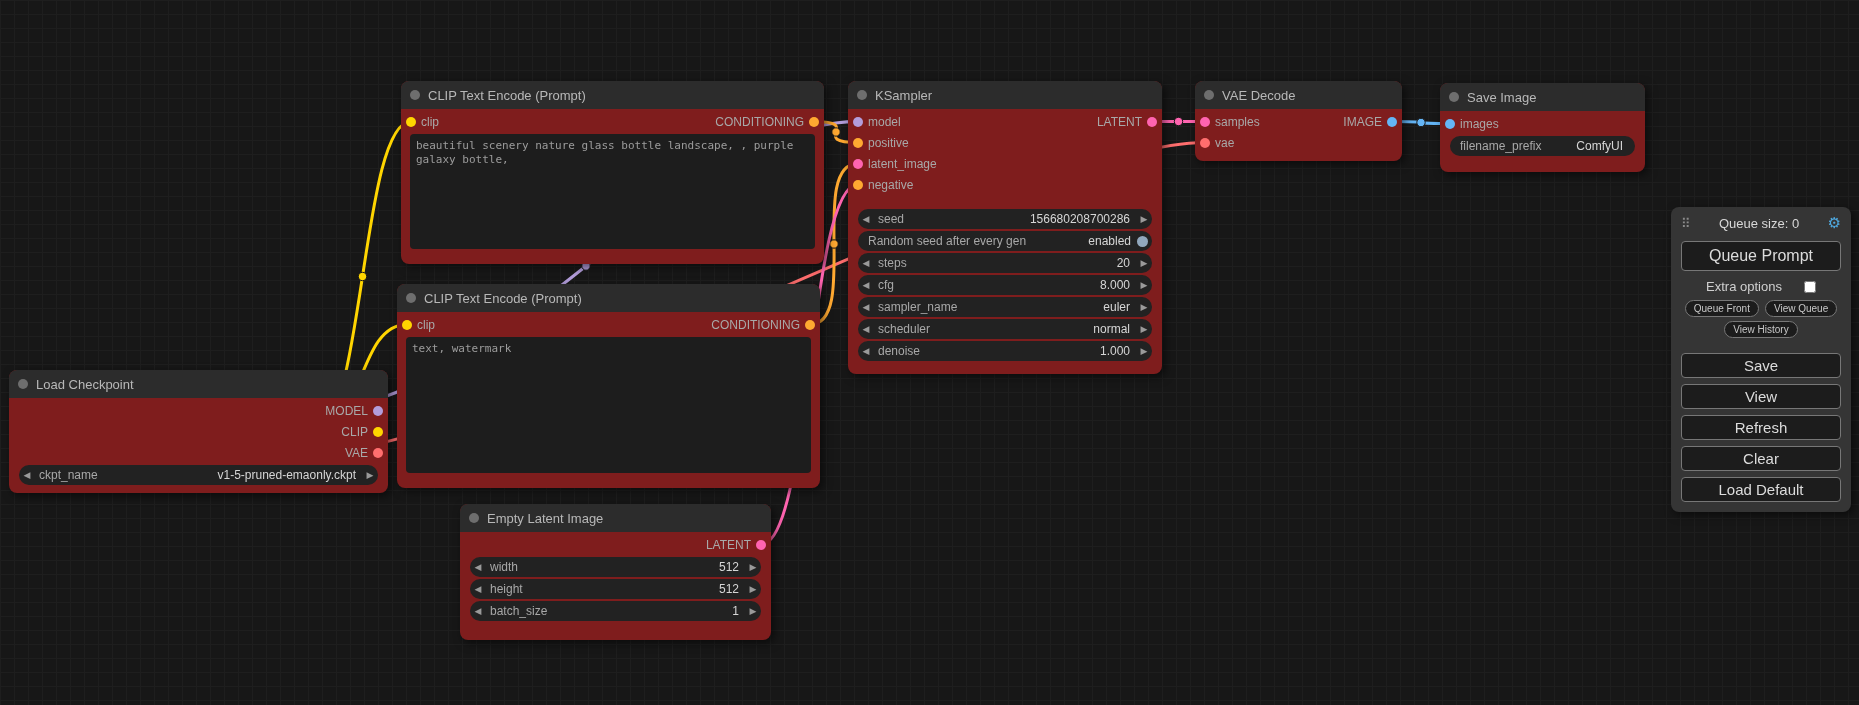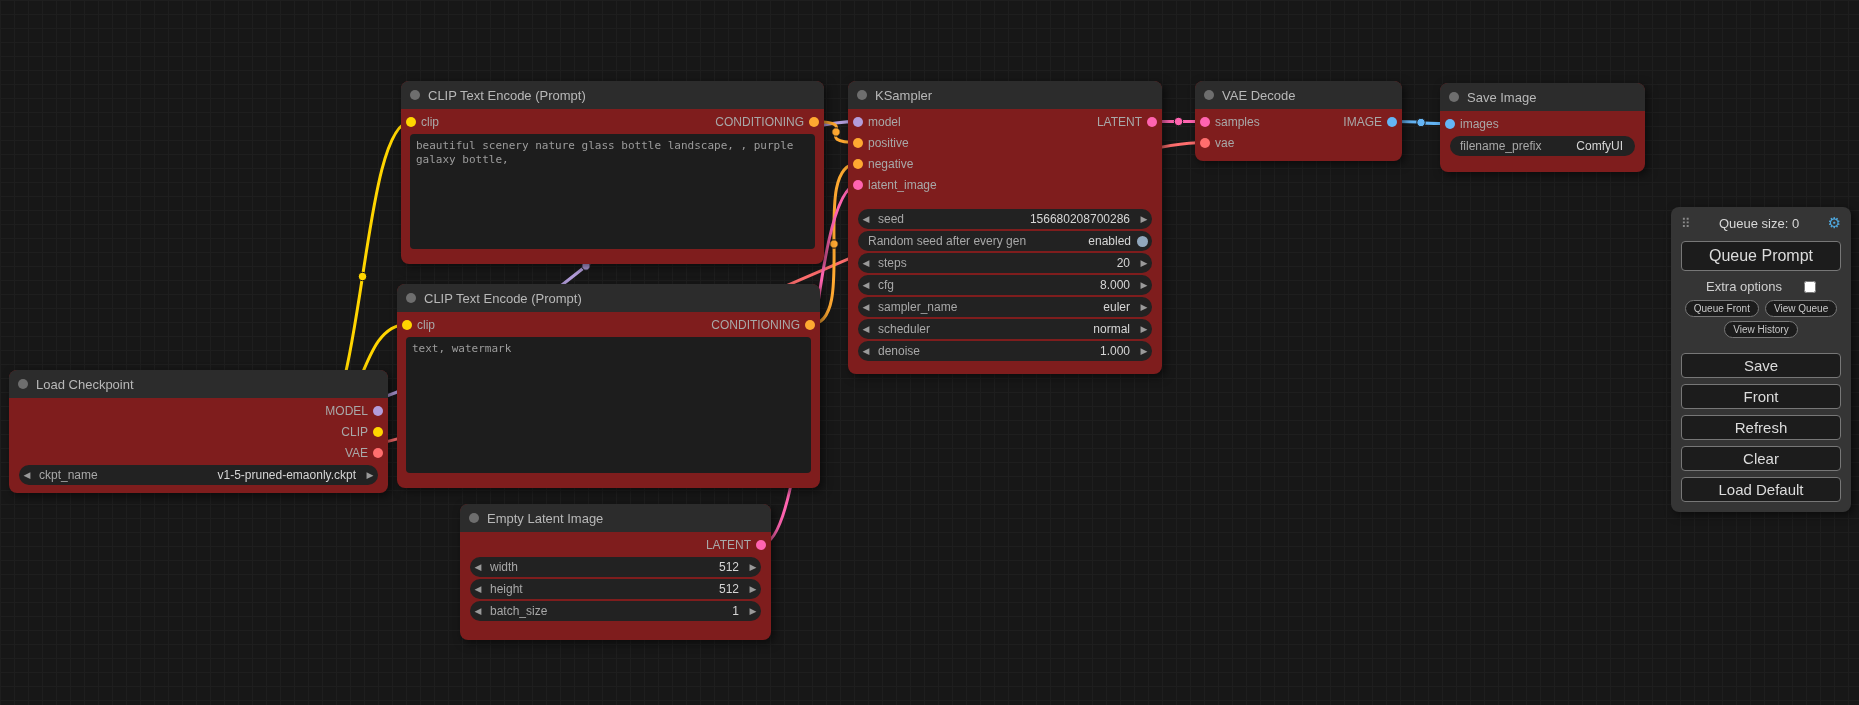--- a/index.html
+++ b/index.html
@@ -205,26 +205,26 @@
       <span class="dot in-dot dot-model"></span>
       <span class="in-label">model</span>
       <span class="out-label">LATENT</span>
       <span class="dot out-dot dot-latent"></span>
     </div>
     <div class="slot-row">
       <span class="dot in-dot dot-cond"></span>
       <span class="in-label">positive</span>
     </div>
     <div class="slot-row">
+      <span class="dot in-dot dot-latent"></span>
+      <span class="in-label">latent_image</span>
+    </div>
+    <div class="slot-row">
       <span class="dot in-dot dot-cond"></span>
       <span class="in-label">negative</span>
-    </div>
-    <div class="slot-row">
-      <span class="dot in-dot dot-latent"></span>
-      <span class="in-label">latent_image</span>
     </div>
     <div class="widget" style="margin-top:14px;">
       <span class="arrow">◀</span>
       <span class="w-label">seed</span>
       <span class="w-value">156680208700286</span>
       <span class="arrow">▶</span>
     </div>
     <div class="widget">
       <span class="w-label" style="margin-left:10px;">Random seed after every gen</span>
       <span class="w-value">enabled</span>
@@ -311,17 +311,17 @@
     <input type="checkbox" style="">
   </div>
   <div class="small-row">
     <button class="btn btn-small">Queue Front</button>
     <button class="btn btn-small">View Queue</button>
   </div>
   <div class="hist-row">
     <button class="btn btn-small">View History</button>
   </div>
   <button class="btn btn-big btn-save">Save</button>
-  <button class="btn btn-big">Front</button>
+  <button class="btn btn-big">View</button>
   <button class="btn btn-big">Refresh</button>
   <button class="btn btn-big">Clear</button>
   <button class="btn btn-big">Load Default</button>
 </div>
 
 </body></html>

